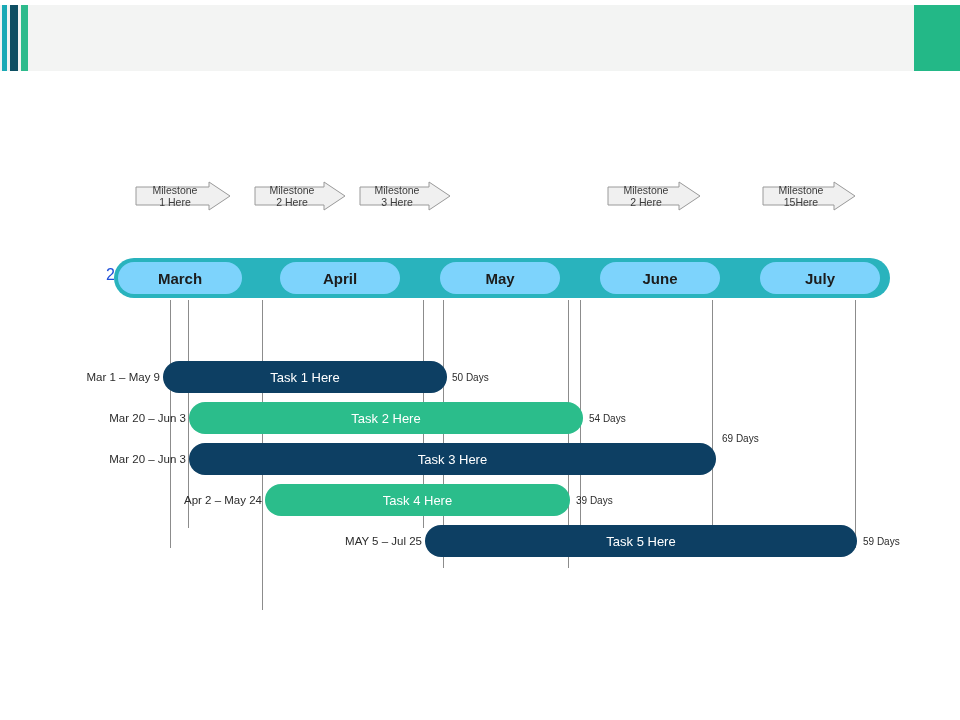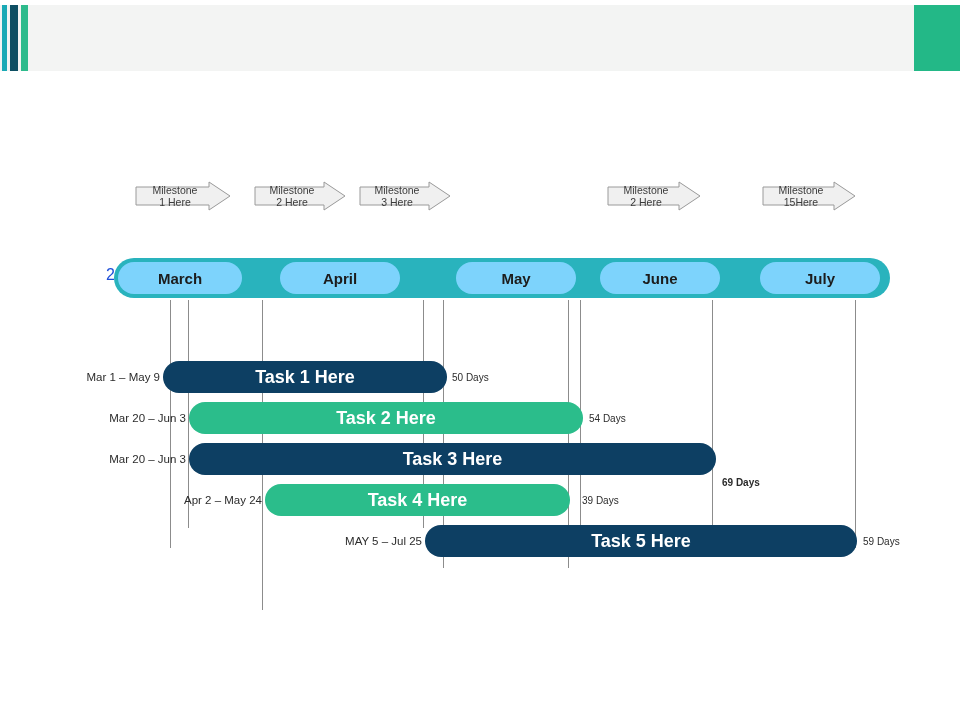--- a/index.html
+++ b/index.html
@@ -58,21 +58,21 @@
     position:absolute;top:262px;height:32px;
     background:#7dd3fc;border-radius:16px;
     display:flex;align-items:center;justify-content:center;
     font-size:15px;font-weight:bold;color:#1c1c1c;
   }
 
   
   .task-bar{
     position:absolute;height:32px;border-radius:16px;
     display:flex;align-items:center;justify-content:center;
-    font-size:18px;color:#ffffff;font-weight:bold;
+    font-size:13px;color:#ffffff;
   }
   .task-bar.navy{background:#0d3f63;}
   .task-bar.green{background:#2bbd8b;}
   .task-date{
     position:absolute;height:32px;display:flex;align-items:center;
     justify-content:flex-end;font-size:11.5px;color:#2b2b2b;white-space:nowrap;
   }
   .task-days{
     position:absolute;height:32px;display:flex;align-items:center;
     font-size:10px;color:#2b2b2b;white-space:nowrap;
@@ -153,37 +153,37 @@
       <div class="gridline" style="left: 580px; top: 300px; height: 228px;"></div>
       <div class="gridline" style="left: 712px; top: 300px; height: 228px;"></div>
       <div class="gridline" style="left: 855px; top: 300px; height: 248px;"></div>
     </div>
 
   <div class="year-label">2013</div>
   <div class="month-bar"></div>
   <div id="months-layer">
       <div class="month-pill" style="left: 118px; width: 124px;">March</div>
       <div class="month-pill" style="left: 280px; width: 120px;">April</div>
-      <div class="month-pill" style="left: 456px; width: 120px;">May</div>
+      <div class="month-pill" style="left: 440px; width: 120px;">May</div>
       <div class="month-pill" style="left: 600px; width: 120px;">June</div>
       <div class="month-pill" style="left: 760px; width: 120px;">July</div>
     </div>
 
   <div id="tasks-layer">
       <div class="task-date" style="left: 60px; top: 361px; width: 100px;">Mar 1 – May 9</div>
       <div class="task-bar navy" style="left: 163px; top: 361px; width: 284px;">Task 1 Here</div>
       <div class="task-days" style="left: 452px; top: 361px;">50 Days</div>
       <div class="task-date" style="left: 82px; top: 402px; width: 104px;">Mar 20 – Jun 3</div>
       <div class="task-bar green" style="left: 189px; top: 402px; width: 394px;">Task 2 Here</div>
       <div class="task-days" style="left: 589px; top: 402px;">54 Days</div>
       <div class="task-date" style="left: 82px; top: 443px; width: 104px;">Mar 20 – Jun 3</div>
       <div class="task-bar navy" style="left: 189px; top: 443px; width: 527px;">Task 3 Here</div>
-      <div class="task-days" style="left: 722px; top: 466px; font-weight: bold;">69 Days</div>
+      <div class="task-days" style="left: 722px; top: 422px;">69 Days</div>
       <div class="task-date" style="left: 160px; top: 484px; width: 102px;">Apr 2 – May 24</div>
       <div class="task-bar green" style="left: 265px; top: 484px; width: 305px;">Task 4 Here</div>
-      <div class="task-days" style="left: 576px; top: 484px; margin-left: 6px;">39 Days</div>
+      <div class="task-days" style="left: 576px; top: 484px;">39 Days</div>
       <div class="task-date" style="left: 318px; top: 525px; width: 104px;">MAY  5 – Jul 25</div>
       <div class="task-bar navy" style="left: 425px; top: 525px; width: 432px;">Task 5 Here</div>
       <div class="task-days" style="left: 863px; top: 525px;">59 Days</div>
     </div>
 
 
 </div>
 
 </body></html>

